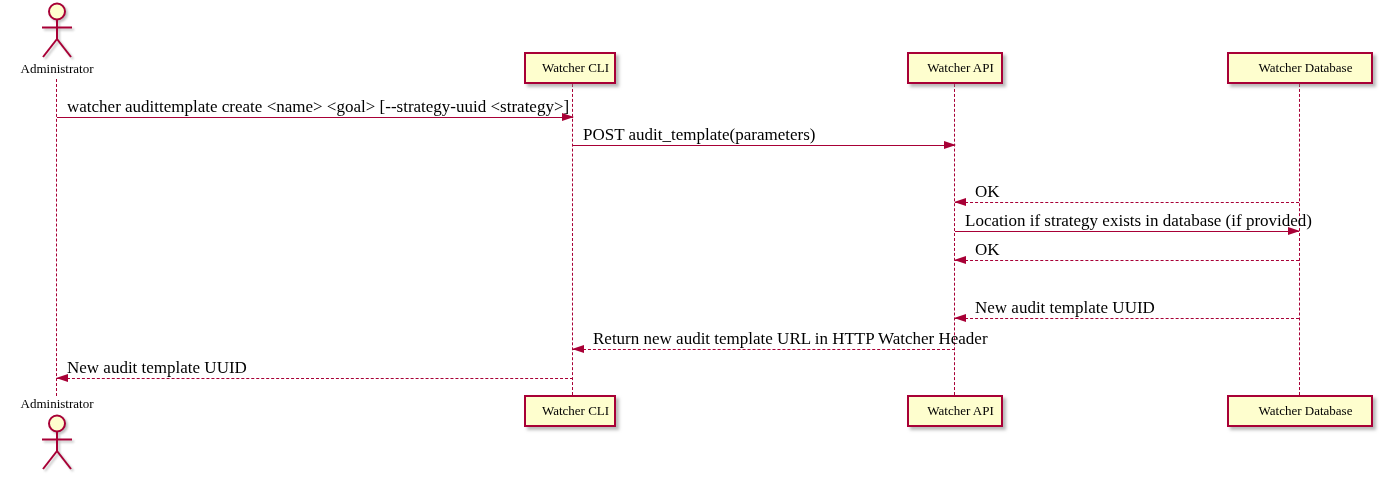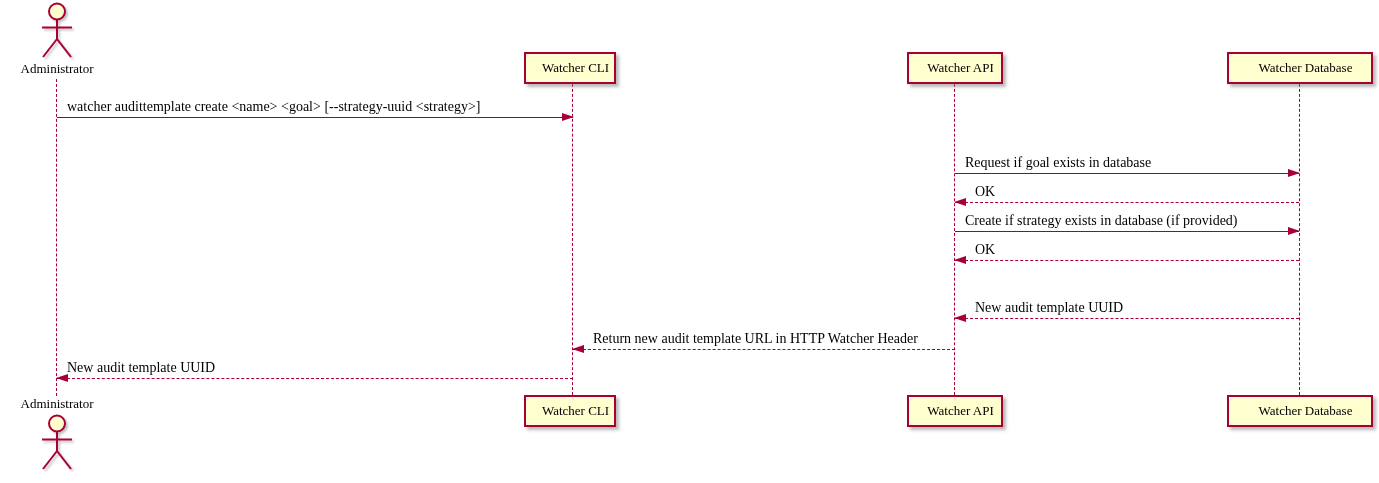--- a/index.html
+++ b/index.html
@@ -32,21 +32,21 @@
     position:absolute;
     width:140px;
     text-align:center;
     font-size:13px;
     line-height:15px;
     white-space:nowrap;
   }
   .actor-fig{position:absolute;filter:drop-shadow(2.5px 2.5px 1px rgba(120,120,120,0.45));}
   .msg{position:absolute;}
   .msg-label{
-    font-size:14px;
+    font-size:17px;
     line-height:15px;
     padding:0 0 3px 10px;
     white-space:nowrap;
   }
   .msg-label.ind{padding-left:20px;}
   .msg-line{position:relative;height:0;}
   .msg-line.solid{border-top:1px solid #A80036;}
   .msg-line.dashed{border-top:1px dashed #A80036;}
   .ah{position:absolute;top:-5px;width:0;height:0;
       border-top:4.5px solid transparent;border-bottom:4.5px solid transparent;}
@@ -76,37 +76,37 @@
   <div class="pbox" style="left:907px;top:52px;width:96px">Watcher API</div>
   <div class="pbox" style="left:1227px;top:52px;width:146px">Watcher Database</div>
 
   <div class="msg" style="left:57px;top:99px;width:516px">
     <div class="msg-label">watcher audittemplate create &lt;name&gt; &lt;goal&gt; [--strategy-uuid &lt;strategy&gt;]</div>
     <div class="msg-line solid">
         <i class="ah r"></i>
       </div>
   </div>
 
-
-  <div class="msg" style="left:955px;top:155px;width:344px">
-    <div class="msg-label">Request if goal exists in database</div>
+  <div class="msg" style="left:573px;top:127px;width:382px">
+    <div class="msg-label">POST audit_template(parameters)</div>
     <div class="msg-line solid">
         <i class="ah r"></i>
       </div>
   </div>
+
 
   <div class="msg" style="left:955px;top:184px;width:344px">
     <div class="msg-label ind">OK</div>
     <div class="msg-line dashed">
         <i class="ah l"></i>
       </div>
   </div>
 
   <div class="msg" style="left:955px;top:213px;width:344px">
-    <div class="msg-label">Create if strategy exists in database (if provided)</div>
+    <div class="msg-label">Location if strategy exists in database (if provided)</div>
     <div class="msg-line solid">
         <i class="ah r"></i>
       </div>
   </div>
 
   <div class="msg" style="left:955px;top:242px;width:344px">
     <div class="msg-label ind">OK</div>
     <div class="msg-line dashed">
         <i class="ah l"></i>
       </div>

